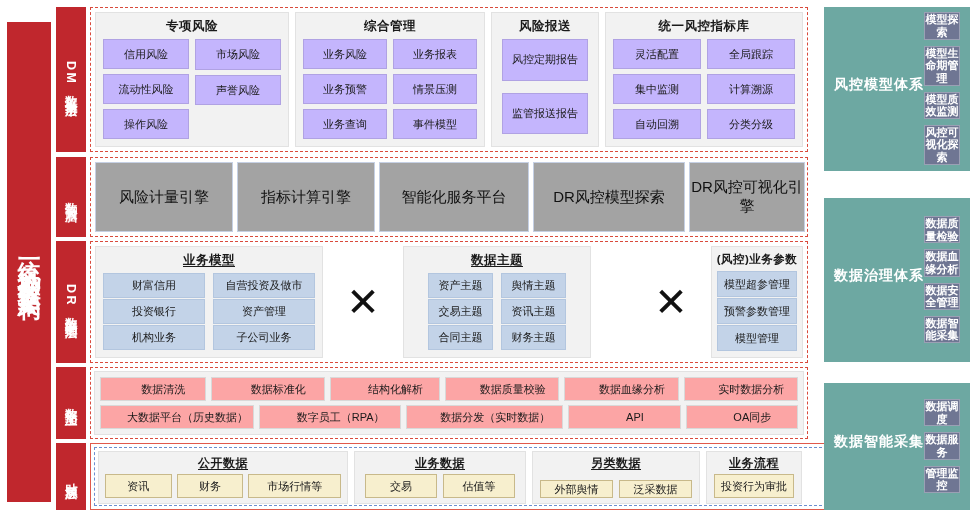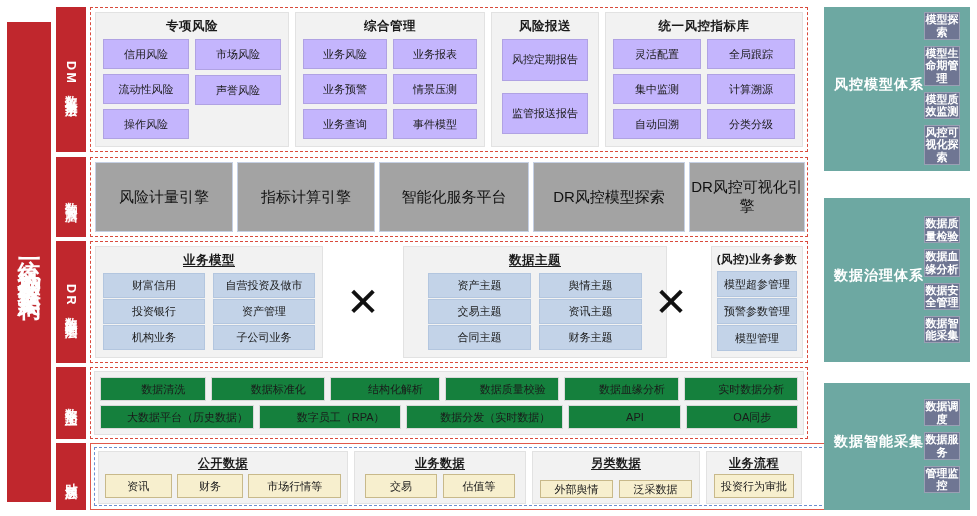--- a/index.html
+++ b/index.html
@@ -85,21 +85,21 @@
   
   .chip {
     flex: 1;
     display: flex; align-items: center; justify-content: center;
     font-size: 11px; color: #1A1A1A;
     text-align: center; line-height: 1.15;
     border: 1px solid rgba(0,0,0,.10);
   }
   .chip-orange { background: #c4b5fd; }
   .chip-blue   { background: #C3D3E8; border-color: #B3C6DF; }
-  .chip-white  { background: #15803d; border: 1px solid #D9D9D9; padding-left: 21px; }
+  .chip-white  { background: #fca5a5; border: 1px solid #D9D9D9; padding-left: 21px; }
   .chip-cream  { background: #F7EFCE; border: 1px solid #C8B98A; }
   .chip-empty  { background: transparent; border: none; }
   .chip-slate  {
     background: #6F7693; border: 1px solid #9AA0B4;
     color: #ffffff; font-size: 11px; font-weight: bold;
   }
 
   
   .engine {
     position: absolute;
@@ -243,21 +243,21 @@
         <div class="col tight">
           <div class="chip chip-blue">自营投资及做市</div>
           <div class="chip chip-blue">资产管理</div>
           <div class="chip chip-blue">子公司业务</div>
         </div>
       </div>
     </div>
 
     <div class="xmark" style="left:232px;top:4px;width:80px;height:112px;">✕</div>
 
-    <div class="group" style="left:312px;top:4px;width:264px;height:112px;">
+    <div class="group" style="left:312px;top:4px;width:188px;height:112px;">
       <div class="group-title underline">数据主题</div>
       <div class="group-body" style="gap:8px;padding:0 24px 7px;">
         <div class="col tight">
           <div class="chip chip-blue">资产主题</div>
           <div class="chip chip-blue">交易主题</div>
           <div class="chip chip-blue">合同主题</div>
         </div>
         <div class="col tight">
           <div class="chip chip-blue">舆情主题</div>
           <div class="chip chip-blue">资讯主题</div>

